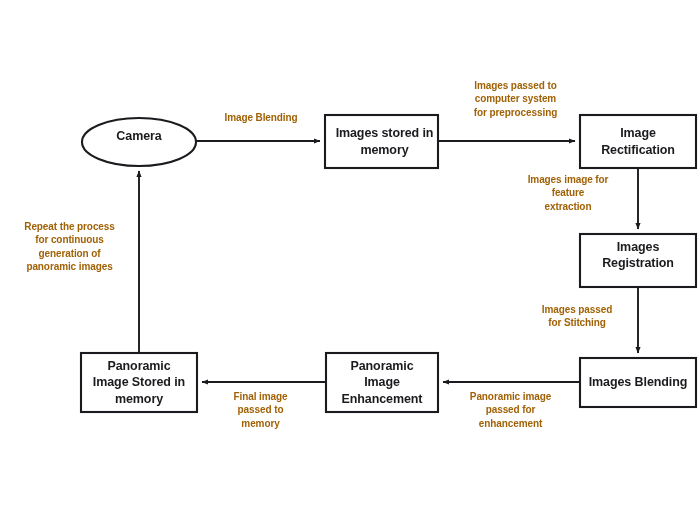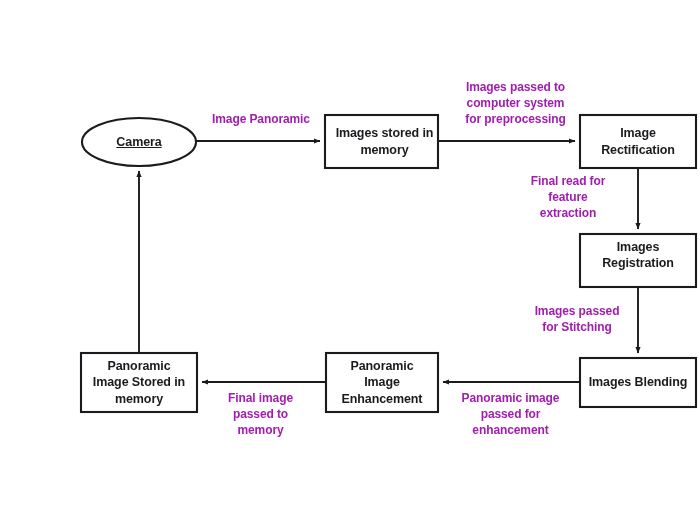--- a/index.html
+++ b/index.html
@@ -39,23 +39,23 @@
     letter-spacing: -0.1px;
     box-sizing: border-box;
     pointer-events: none;
     white-space: pre-line;
   }
   .edge-label {
     position: absolute;
     text-align: center;
     font-family: "Liberation Sans", sans-serif;
     font-weight: bold;
-    font-size: 12px;
+    font-size: 10px;
     line-height: 1.34;
-    color: #a21caf;
+    color: #a16207;
     letter-spacing: -0.1px;
     box-sizing: border-box;
     pointer-events: none;
     white-space: pre-line;
   }
 </style>
 </head>
 <body>
 
 <div id="canvas">
@@ -89,56 +89,60 @@
 
     <line x1="638" y1="287" x2="638" y2="353" stroke="#1b1b1f" stroke-width="1.9" marker-end="url(#arrowhead)"></line>
 
     <line x1="580" y1="382" x2="443" y2="382" stroke="#1b1b1f" stroke-width="1.9" marker-end="url(#arrowhead)"></line>
 
     <line x1="326" y1="382" x2="202" y2="382" stroke="#1b1b1f" stroke-width="1.9" marker-end="url(#arrowhead)"></line>
 
     <line x1="139" y1="353" x2="139" y2="171" stroke="#1b1b1f" stroke-width="1.9" marker-end="url(#arrowhead)"></line>
   </svg>
 
-  <div class="node-label" style="left:82px; top:118px; width:114px; height:48px;text-decoration:underline;">Camera</div>
+  <div class="node-label" style="left:82px; top:112px; width:114px; height:48px;">Camera</div>
 
   <div class="node-label" style="left:325px; top:115px; width:119px; height:53px;">Images stored in
 memory</div>
 
   <div class="node-label" style="left:580px; top:115px; width:116px; height:53px;">Image
 Rectification</div>
 
   <div class="node-label" style="left:580px; top:234px; width:116px; height:42px;">Images
 Registration</div>
 
   <div class="node-label" style="left:580px; top:358px; width:116px; height:49px;">Images Blending</div>
 
   <div class="node-label" style="left:326px; top:353px; width:112px; height:59px;">Panoramic
 Image
 Enhancement</div>
 
   <div class="node-label" style="left:81px; top:353px; width:116px; height:59px;">Panoramic
 Image Stored in
 memory</div>
 
-  <div class="edge-label" style="left:196px; top:111px; width:130px;">Image Panoramic</div>
+  <div class="edge-label" style="left:196px; top:111px; width:130px;">Image Blending</div>
 
   <div class="edge-label" style="left:443px; top:79px; width:145px;">Images passed to
 computer system
 for preprocessing</div>
 
-  <div class="edge-label" style="left:508px; top:173px; width:120px;">Final read for
+  <div class="edge-label" style="left:508px; top:173px; width:120px;">Images image for
 feature
 extraction</div>
 
   <div class="edge-label" style="left:443px; top:390px; width:135px;">Panoramic image
 passed for
 enhancement</div>
 
   <div class="edge-label" style="left:522px; top:303px; width:110px;">Images passed
 for Stitching</div>
 
   <div class="edge-label" style="left:203px; top:390px; width:115px;">Final image
 passed to
 memory</div>
 
+  <div class="edge-label" style="left:2px; top:220px; width:135px;">Repeat the process
+for continuous
+generation of
+panoramic images</div>
 
 </div>
 
 </body></html>

